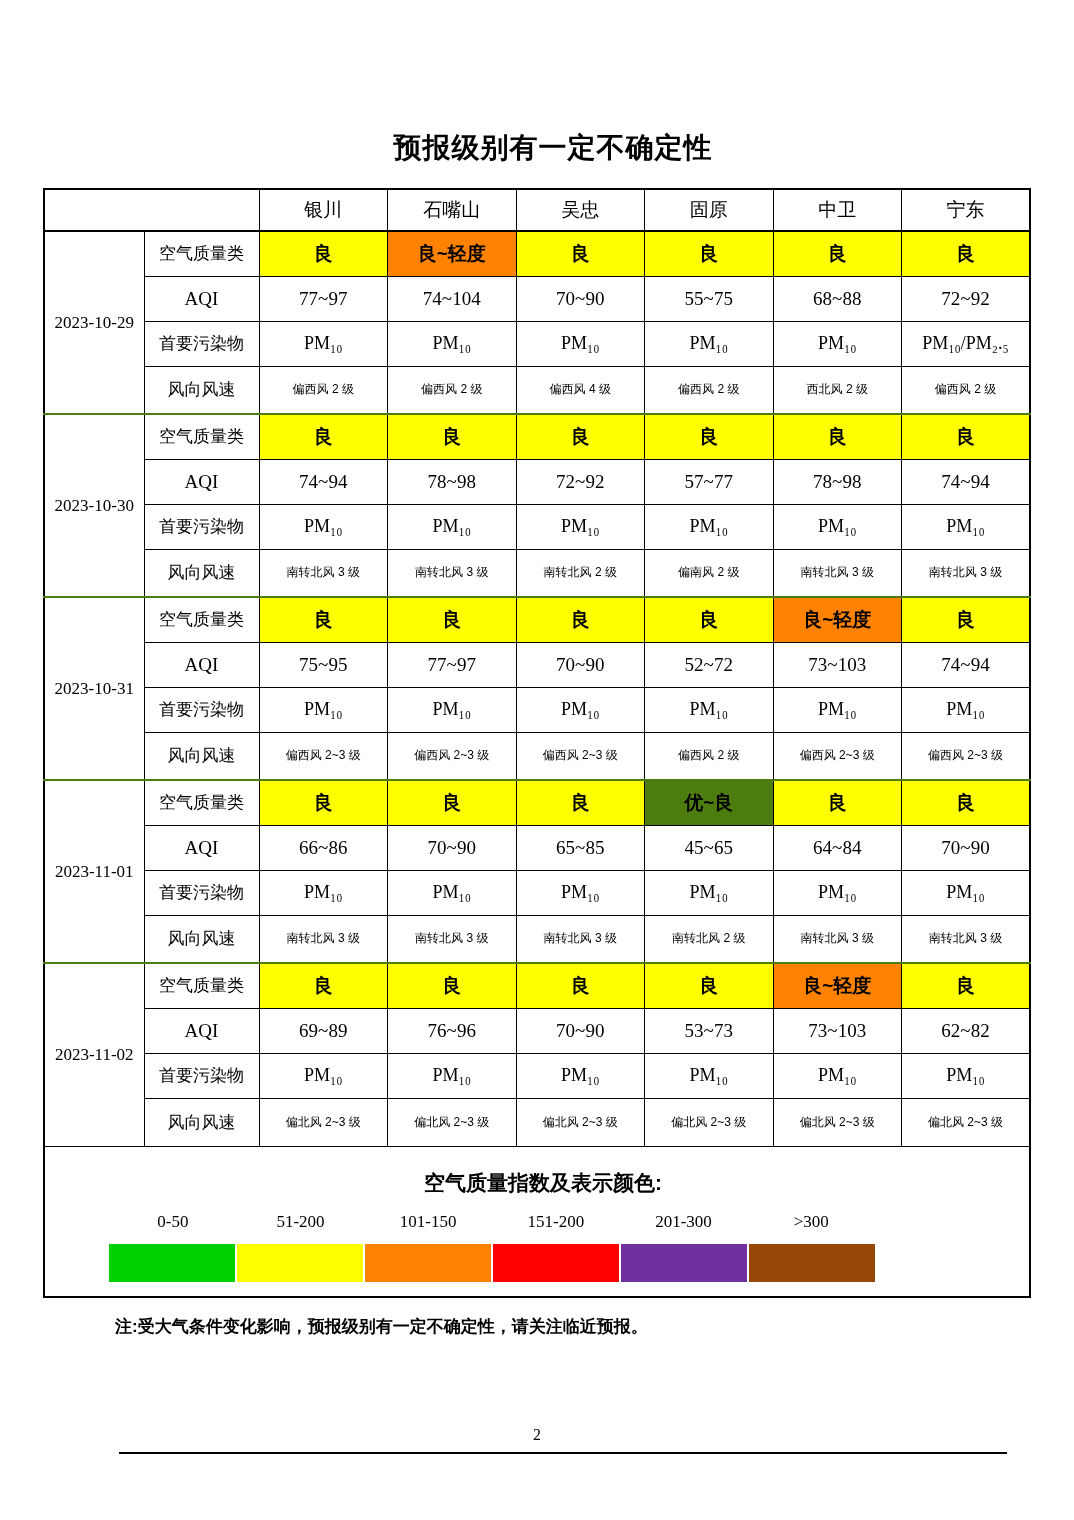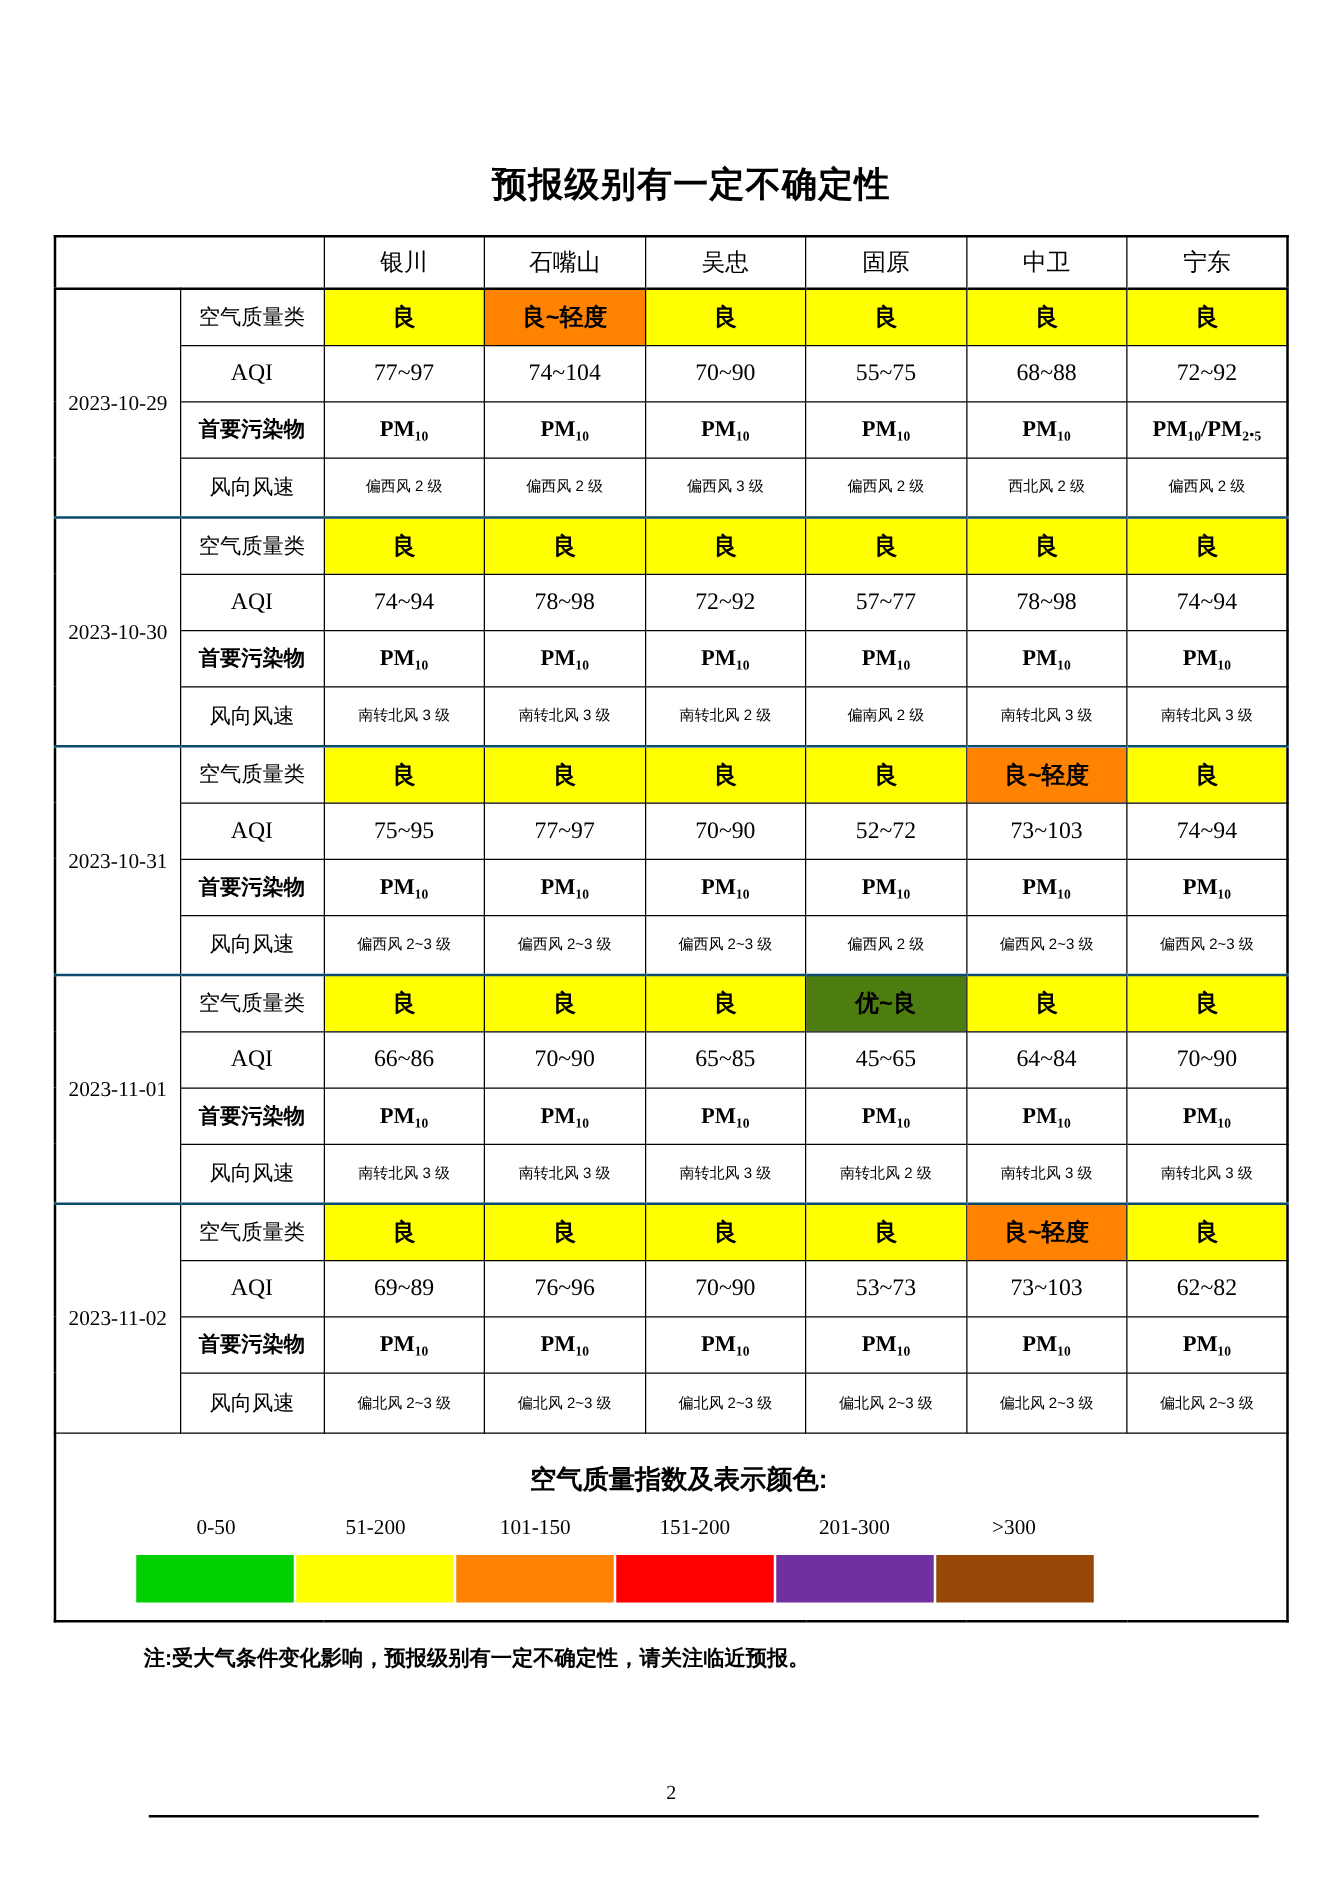--- a/index.html
+++ b/index.html
@@ -9,24 +9,24 @@
   }
   .title-wrap{position:absolute;top:129px;left:0;width:100%;text-align:center;}
   .title-wrap .t{position:relative;left:16px;font-size:28px;font-weight:bold;letter-spacing:1px;}
 
   table.fx{
     position:absolute;left:43px;top:188px;width:988px;
     border-collapse:collapse;table-layout:fixed;border:2px solid #000;background:#fff;padding-left:39px;
   }
   table.fx td{border:1px solid #000;text-align:center;vertical-align:middle;padding:0;overflow:hidden;}
   tr.hdr td{height:40px;font-size:19px;border-bottom:2px solid #000;}
-  tr.gs td{border-top:2px solid #0c4a6e;}
+  tr.gs td{border-top:2px solid #4d7c0f;}
   tr.r-q{height:45px;}
   tr.r-a{height:45px;}
-  tr.r-p{height:45px;font-weight:bold;}
+  tr.r-p{height:45px;}
   tr.r-w{height:48px;}
   td.date{font-family:"Liberation Serif","DejaVu Serif",serif;font-size:17px;}
   td.lbl{font-size:17px;}
   td.q{font-size:19px;font-weight:bold;}
   td.num{font-family:"Liberation Serif","DejaVu Serif",serif;font-size:19px;}
   td.pm{font-family:"Liberation Serif","DejaVu Serif",serif;font-size:18px;}
   td.wind{font-size:12px;}
 
   td.legend{height:149px;text-align:left;vertical-align:top;border-top:2px solid #000;}
   .lg-title{margin:8px 0 0 12px;font-size:21px;font-weight:bold;}
@@ -96,21 +96,21 @@
     <td class="pm">PM₁₀</td>
     <td class="pm">PM₁₀</td>
     <td class="pm">PM₁₀</td>
     <td class="pm">PM₁₀</td>
     <td class="pm">PM₁₀/PM₂.₅</td>
   </tr>
   <tr class="r-w">
     <td class="lbl">风向风速</td>
     <td class="wind">偏西风 2 级</td>
     <td class="wind">偏西风 2 级</td>
-    <td class="wind">偏西风 3 级</td>
+    <td class="wind">偏西风 4 级</td>
     <td class="wind">偏西风 2 级</td>
     <td class="wind">西北风 2 级</td>
     <td class="wind">偏西风 2 级</td>
   </tr>
 
   <tr class="gs r-q">
     <td class="date" rowspan="4">2023-10-30</td>
     <td class="lbl">空气质量类</td>
     <td class="q" style="background-color: rgb(255, 255, 0);">良</td>
     <td class="q" style="background-color: rgb(255, 255, 0);">良</td>

